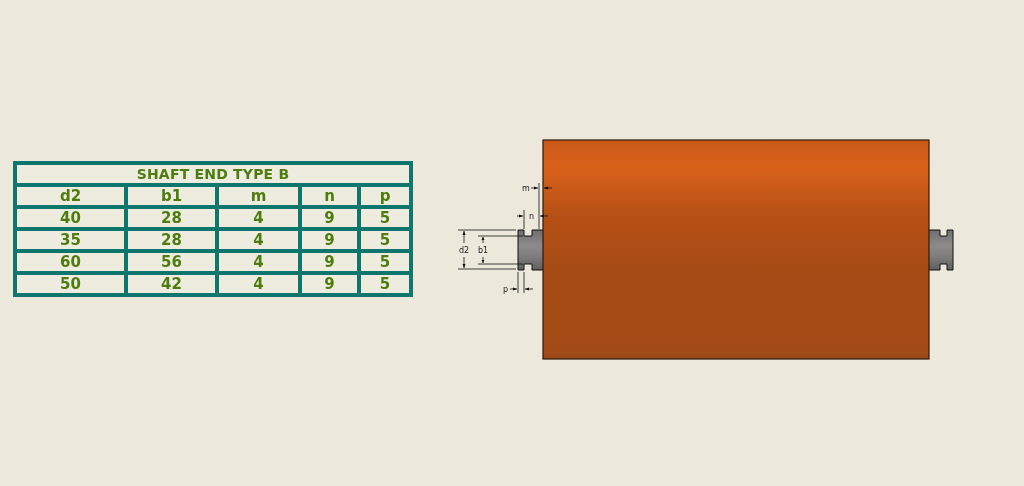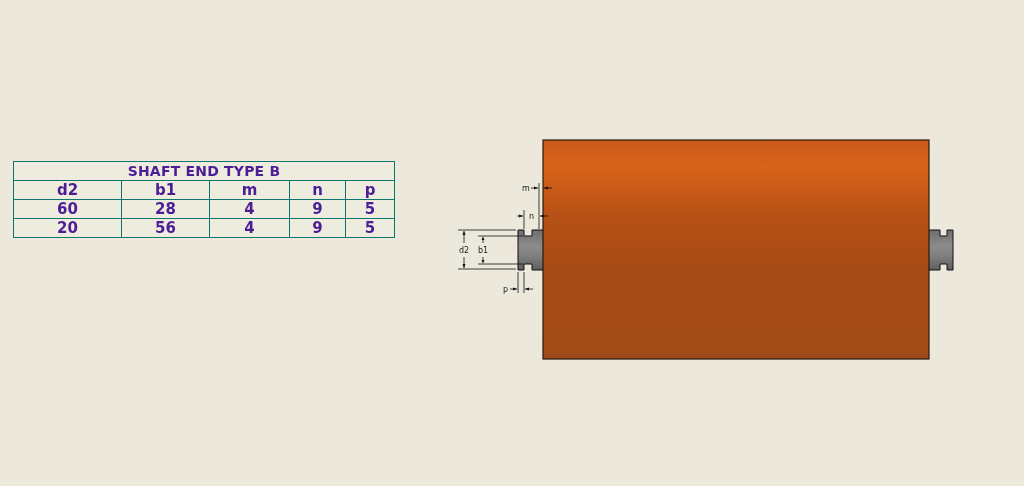--- a/index.html
+++ b/index.html
@@ -1,18 +1,18 @@
 <!DOCTYPE html>
 <html><head>
 <meta charset="utf-8">
 <style>
   html, body { margin:0; padding:0; }
   body { width:1024px; height:486px; background:#ece9dc; position:relative; overflow:hidden; font-family:"DejaVu Sans", sans-serif; }
   .spec-table { position:absolute; left:13px; top:161px; border-collapse:collapse; background:#eeecdf; }
-  .spec-table td, .spec-table th { border:1px solid #0f766e; padding:0; height:18px; text-align:center; font-weight:bold; font-size:15px; color:#4c1d95; line-height:18px; }
+  .spec-table td, .spec-table th { border:4px solid #0f766e; padding:0; height:18px; text-align:center; font-weight:bold; font-size:15px; color:#4d7c0f; line-height:18px; }
   .spec-table th.title { font-size:14px; letter-spacing:0.2px; }
   .spec-table .c0 { width:107px; } .spec-table .c1 { width:87px; } .spec-table .c2 { width:79px; }
   .spec-table .c3 { width:55px; } .spec-table .c4 { width:48px; }
   .drawing { position:absolute; left:0; top:0; width:1024px; height:486px; }
   .dim-label { font-family:"DejaVu Sans", sans-serif; font-size:8px; fill:#222; }
 </style>
 </head>
 <body>
 
 <table class="spec-table">
@@ -23,29 +23,43 @@
     <tr>
       <th class="c0">d2</th>
       <th class="c1">b1</th>
       <th class="c2">m</th>
       <th class="c3">n</th>
       <th class="c4">p</th>
     </tr>
   </thead>
   <tbody>
     <tr>
-      <td>60</td>
+      <td>40</td>
       <td>28</td>
       <td>4</td>
       <td>9</td>
       <td>5</td>
     </tr>
     <tr>
-      <td>20</td>
+      <td>35</td>
+      <td>28</td>
+      <td>4</td>
+      <td>9</td>
+      <td>5</td>
+    </tr>
+    <tr>
+      <td>60</td>
       <td>56</td>
+      <td>4</td>
+      <td>9</td>
+      <td>5</td>
+    </tr>
+    <tr>
+      <td>50</td>
+      <td>42</td>
       <td>4</td>
       <td>9</td>
       <td>5</td>
     </tr>
   </tbody>
 </table>
 
 <svg class="drawing" viewBox="0 0 1024 486" width="1024" height="486">
   <defs>
     <linearGradient id="rollerGrad" x1="0" y1="0" x2="0" y2="1">

